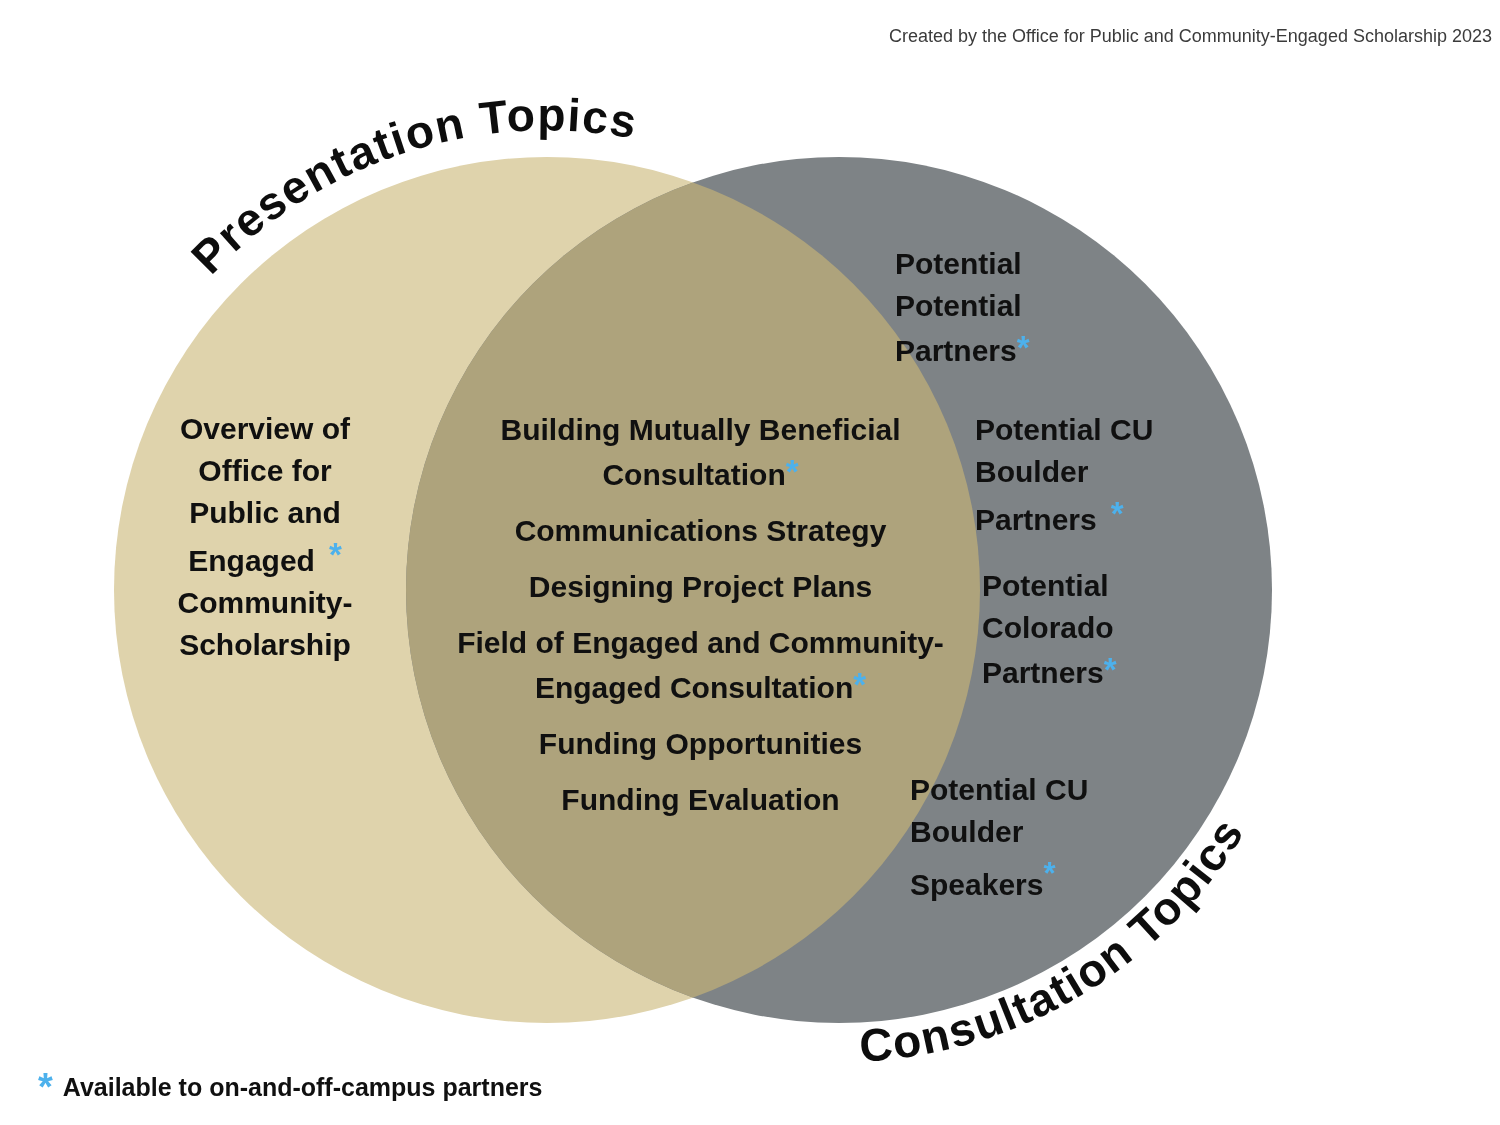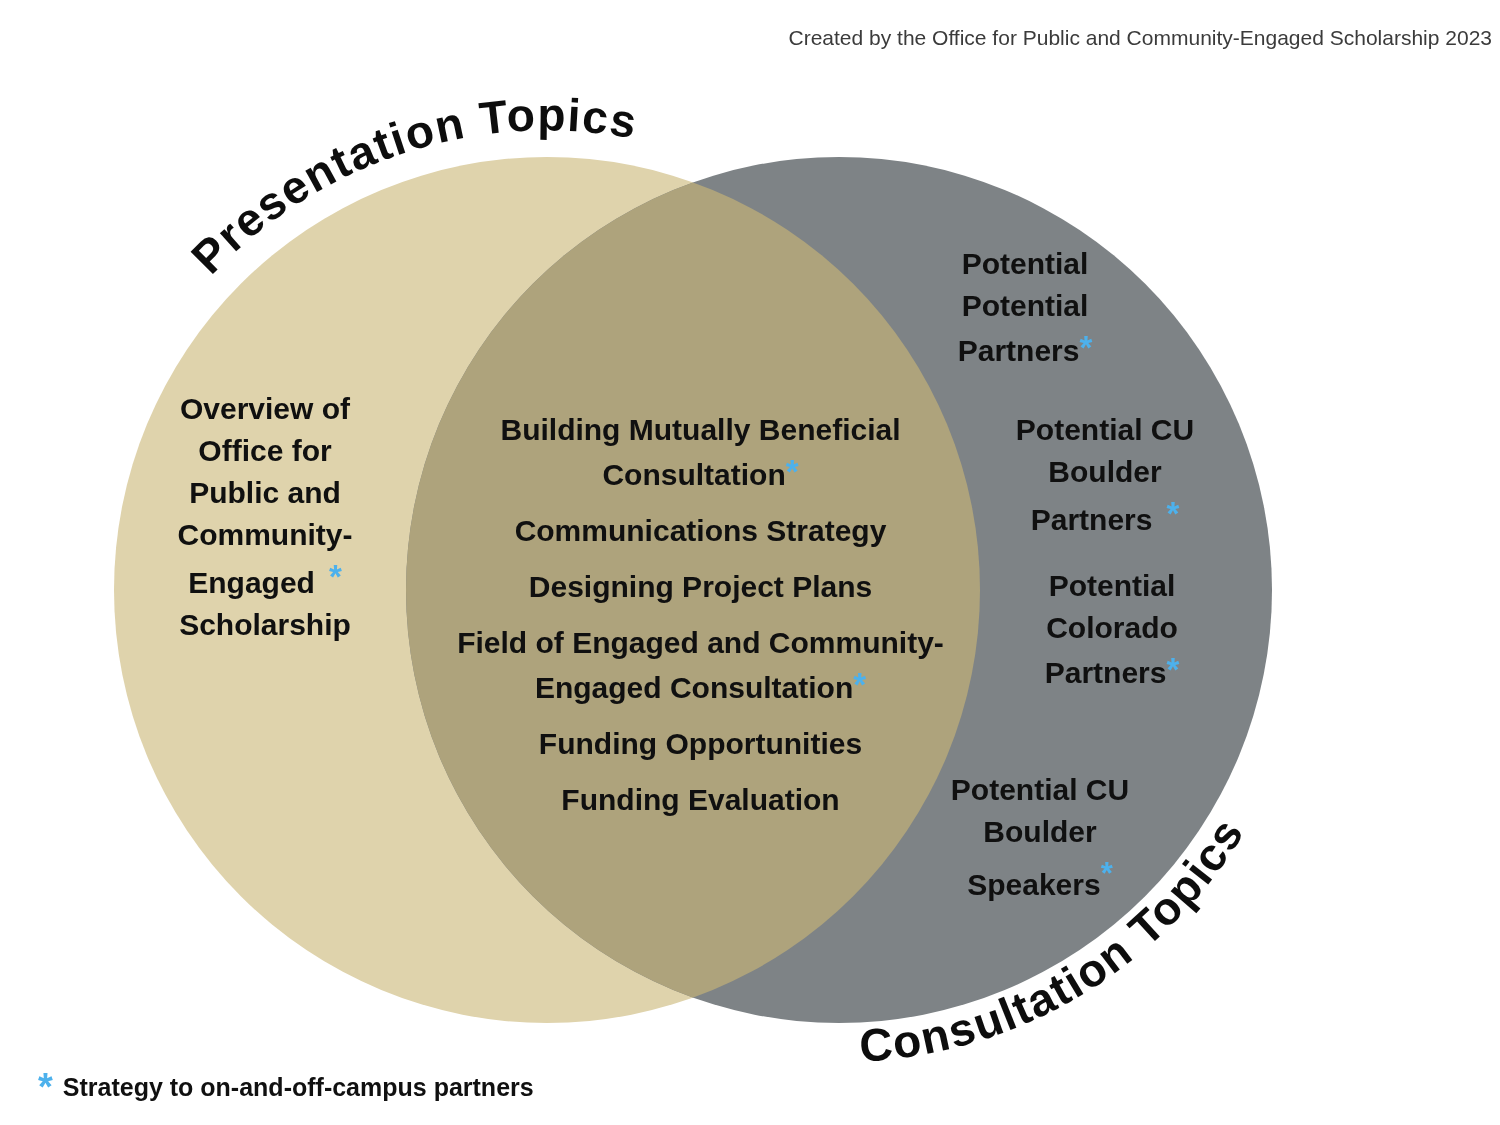--- a/index.html
+++ b/index.html
@@ -5,27 +5,27 @@
   html,body { margin:0; padding:0; background:#ffffff; }
   .canvas {
     position:relative; width:1500px; height:1125px; overflow:hidden;
     background:#ffffff; color:#101010;
     font-family:"Liberation Sans", sans-serif;
   }
   .svg-venn { position:absolute; left:0; top:0; }
   .arc-label { font-family:"Liberation Sans", sans-serif; font-weight:700; font-size:46px; letter-spacing:1.5px; fill:#0d0d0d; }
   .header-credit {
     position:absolute; top:26px; right:8px;
-    font-size:21px; font-weight:400; color:#3b3b3b; white-space:nowrap;
+    font-size:18px; font-weight:400; color:#3b3b3b; white-space:nowrap;
   }
   .region { position:absolute; text-align:center; font-weight:700; }
-  .left-region  { left:120px; top:388px; width:290px; font-size:30px; line-height:42px; }
+  .left-region  { left:120px; top:408px; width:290px; font-size:30px; line-height:42px; }
   .overlap-region { left:428px; top:409px; width:545px; font-size:30px; line-height:42px; }
   .overlap-region .item { margin-bottom:14px; }
-  .right-item { position:absolute; text-align:center; font-weight:700; font-size:30px; line-height:42px; width:260px; }
+  .right-item { position:absolute; font-weight:700; font-size:30px; line-height:42px; width:260px; }
   .r-item-0 { left:895px; top:243px; }
   .r-item-1 { left:975px; top:409px; }
   .r-item-2 { left:982px; top:565px; }
   .r-item-3 { left:910px; top:769px; }
   .ast { color:#4db1ec; font-size:33px; vertical-align:0.06em; }
   .ast:empty { display:none; }
   .ast-gap { margin-left:14px; vertical-align:0.14em; }
   .ast-sup { vertical-align:0.35em; font-size:31px; }
   .footnote {
     position:absolute; left:38px; top:1066px;
@@ -60,22 +60,22 @@
       <textPath href="#arc-right" startOffset="50%">Consultation Topics</textPath>
     </text>
   </svg>
 
   <div class="header-credit">Created by the Office for Public and Community-Engaged Scholarship 2023</div>
 
   <div class="region left-region">
     <div><span>Overview of</span></div>
     <div><span>Office for</span></div>
     <div><span>Public and</span></div>
+    <div><span>Engaged</span><span class="ast ast-gap">*</span></div>
     <div><span>Community-</span></div>
-    <div><span>Engaged</span><span class="ast ast-gap">*</span></div>
     <div><span>Scholarship</span></div>
   </div>
 
   <div class="region overlap-region">
     <div class="item">
       <div><span>Building Mutually Beneficial</span></div>
       <div><span>Consultation</span><span class="ast">*</span></div>
     </div>
     <div class="item">
       <div><span>Communications Strategy</span></div>
@@ -110,16 +110,16 @@
     <div><span>Colorado</span></div>
     <div><span>Partners</span><span class="ast">*</span></div>
   </div>
   <div class="right-item r-item-3">
     <div><span>Potential CU</span></div>
     <div><span>Boulder</span></div>
     <div><span>Speakers</span><span class="ast ast-sup">*</span></div>
   </div>
 
   <div class="footnote">
-    <span class="sym">*</span><span>Strategy to on-and-off-campus partners</span>
+    <span class="sym">*</span><span>Available to on-and-off-campus partners</span>
   </div>
 
 </div>
 
 </body></html>

